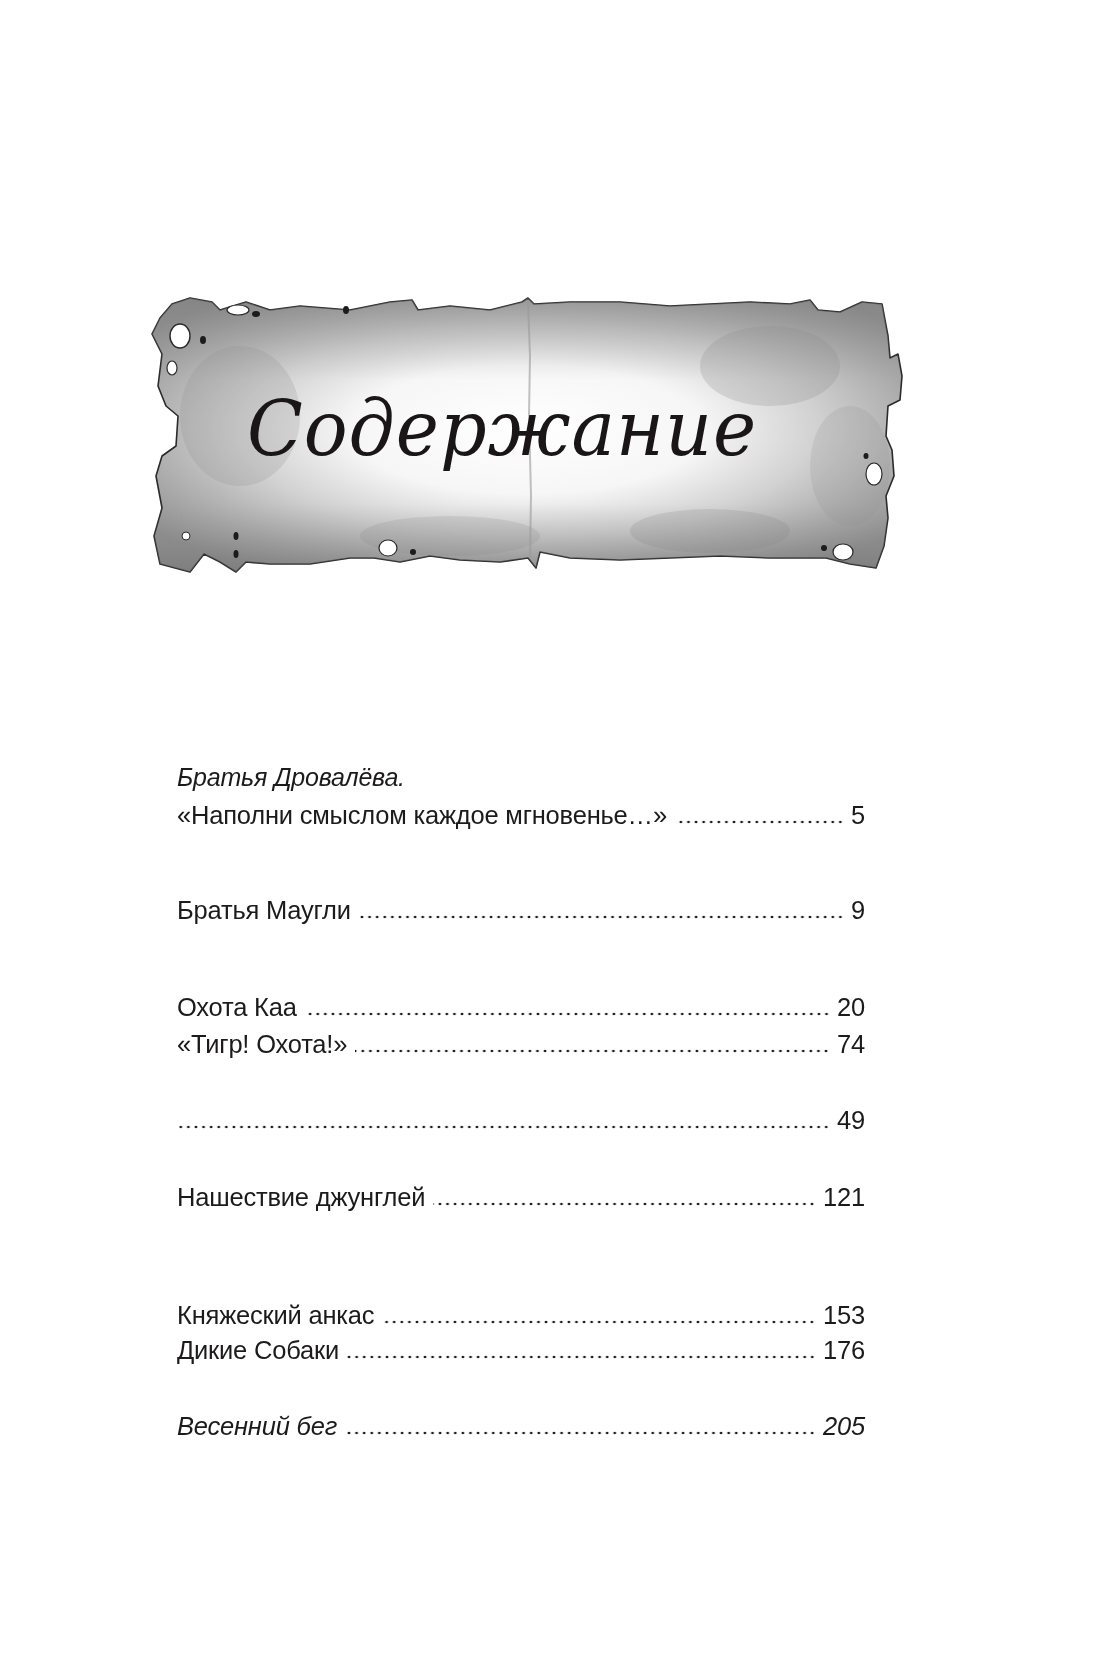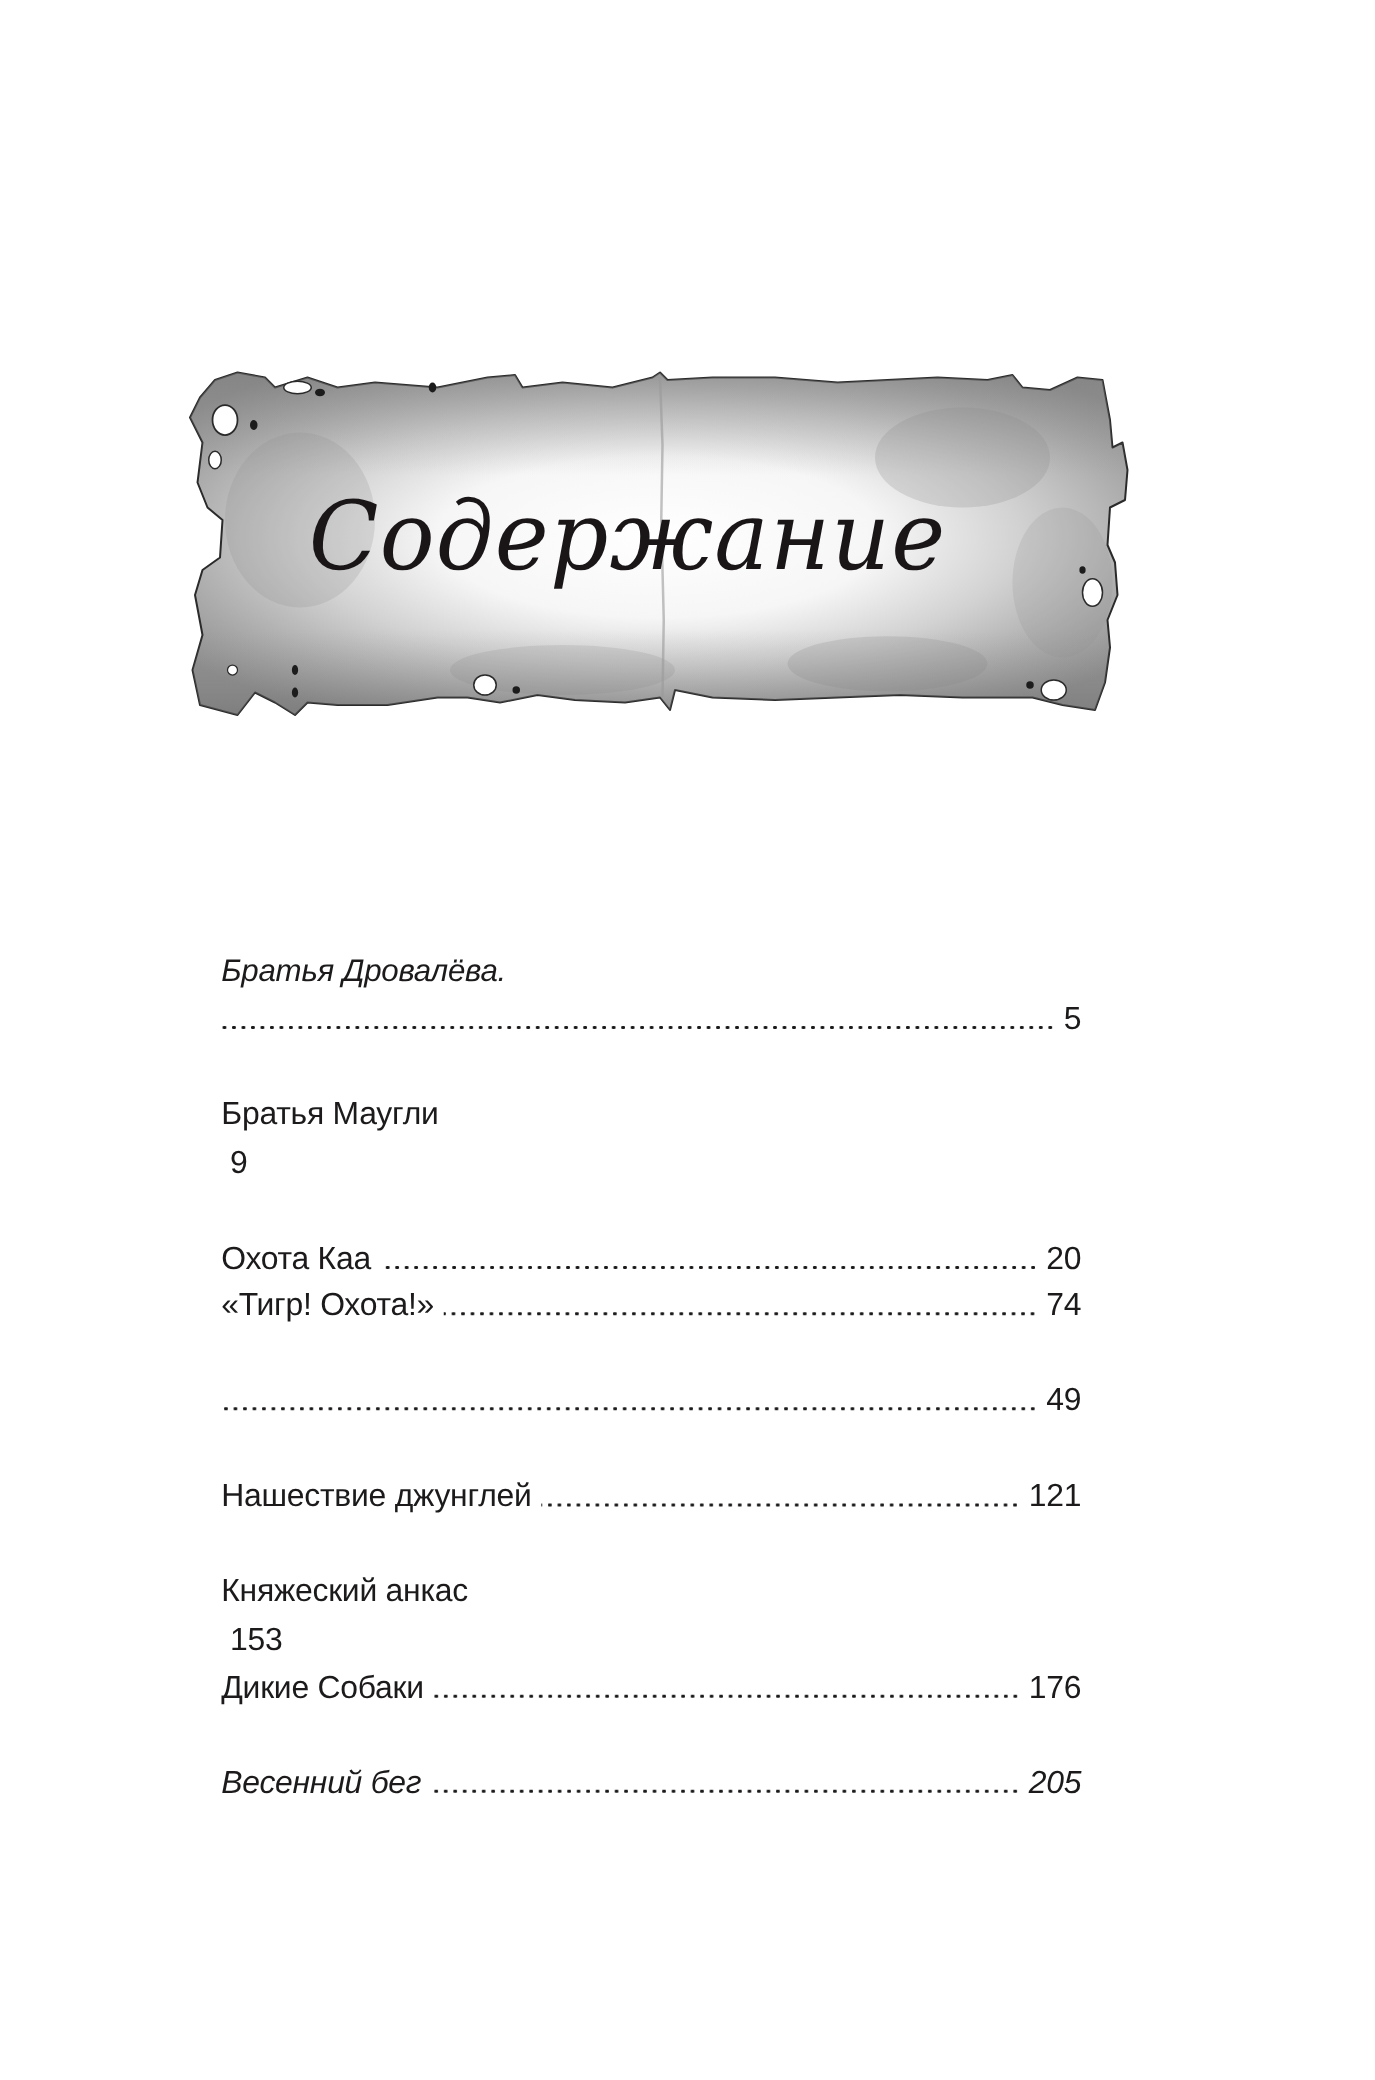--- a/index.html
+++ b/index.html
@@ -146,25 +146,26 @@
     <ellipse cx="716" cy="160" rx="2.5" ry="3" fill="#1c1c1c"></ellipse>
   </svg>
   <div class="banner-title">Содержание</div>
 </div>
 
 <div class="toc">
 
   <div class="toc-author">Братья Дровалёва.</div>
 
   <div class="toc-entry" style="top:799px;">
+    <span class="toc-title">«Наполни смыслом каждое мгновенье…»</span>
     <span class="toc-leader"></span>
     <span class="toc-page">5</span>
   </div>
 
-  <div class="toc-entry" style="top:875px;flex-direction:column;">
+  <div class="toc-entry" style="top:894px;">
     <span class="toc-title">Братья Маугли</span>
     <span class="toc-leader"></span>
     <span class="toc-page">9</span>
   </div>
 
   <div class="toc-entry" style="top:951px;margin-top:40px;">
     <span class="toc-title">Охота Каа</span>
     <span class="toc-leader"></span>
     <span class="toc-page">20</span>
   </div>
@@ -179,21 +180,21 @@
     <span class="toc-leader"></span>
     <span class="toc-page">49</span>
   </div>
 
   <div class="toc-entry" style="top:1181px;">
     <span class="toc-title">Нашествие джунглей</span>
     <span class="toc-leader"></span>
     <span class="toc-page">121</span>
   </div>
 
-  <div class="toc-entry" style="top:1257px;flex-direction:column;">
+  <div class="toc-entry" style="top:1299px;">
     <span class="toc-title">Княжеский анкас</span>
     <span class="toc-leader"></span>
     <span class="toc-page">153</span>
   </div>
 
   <div class="toc-entry" style="top:1334px;">
     <span class="toc-title">Дикие Собаки</span>
     <span class="toc-leader"></span>
     <span class="toc-page">176</span>
   </div>

